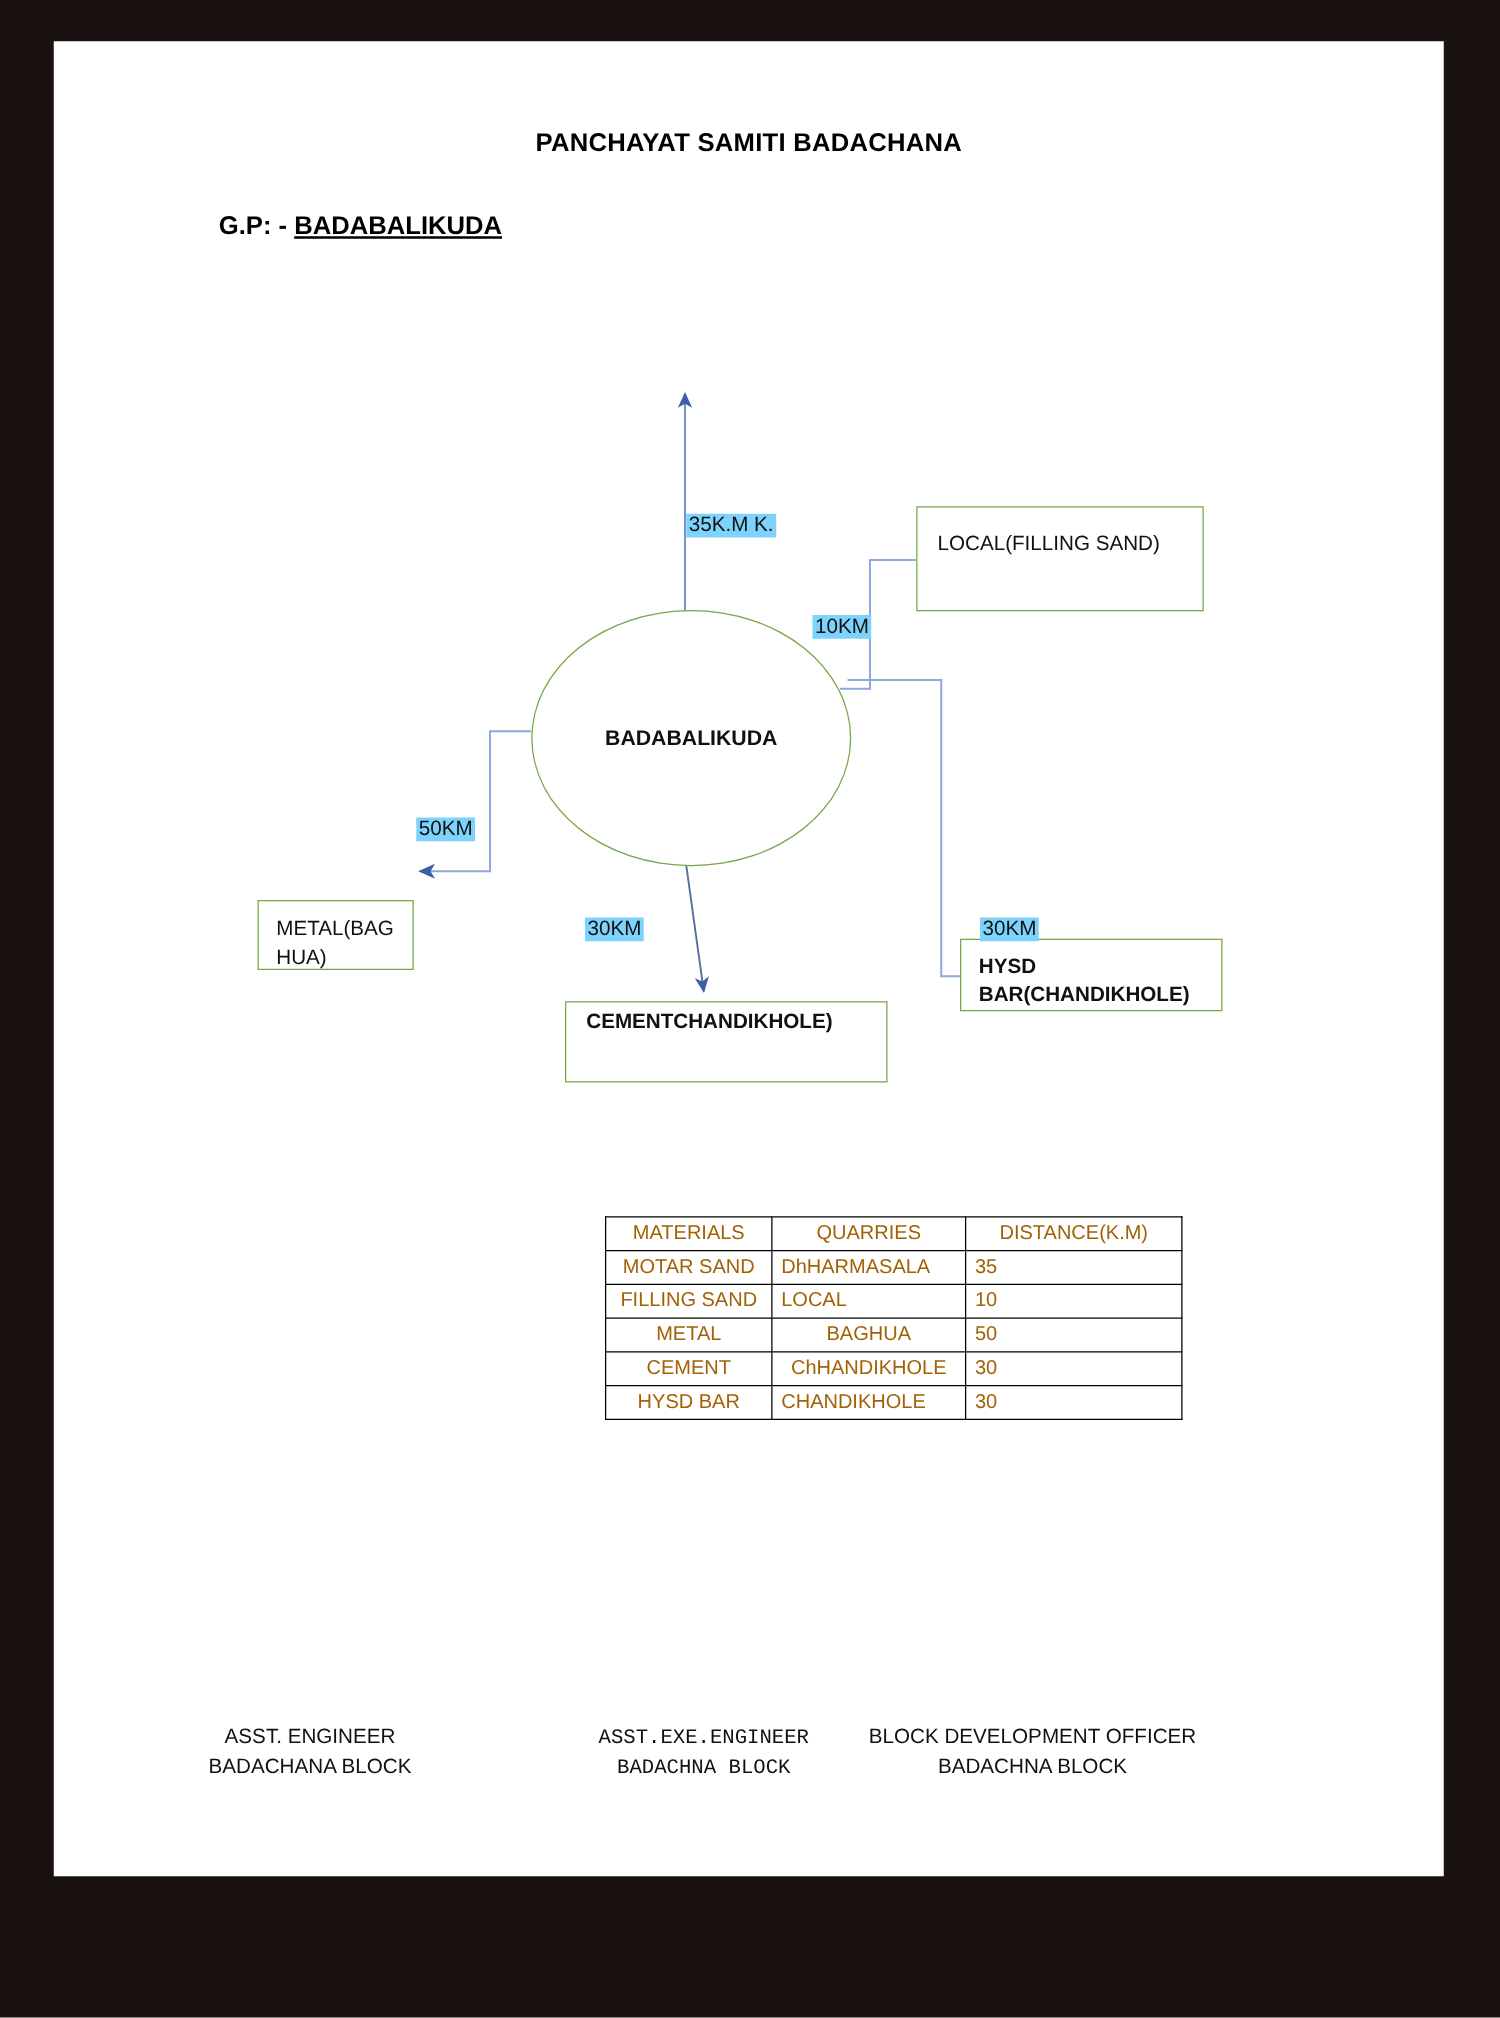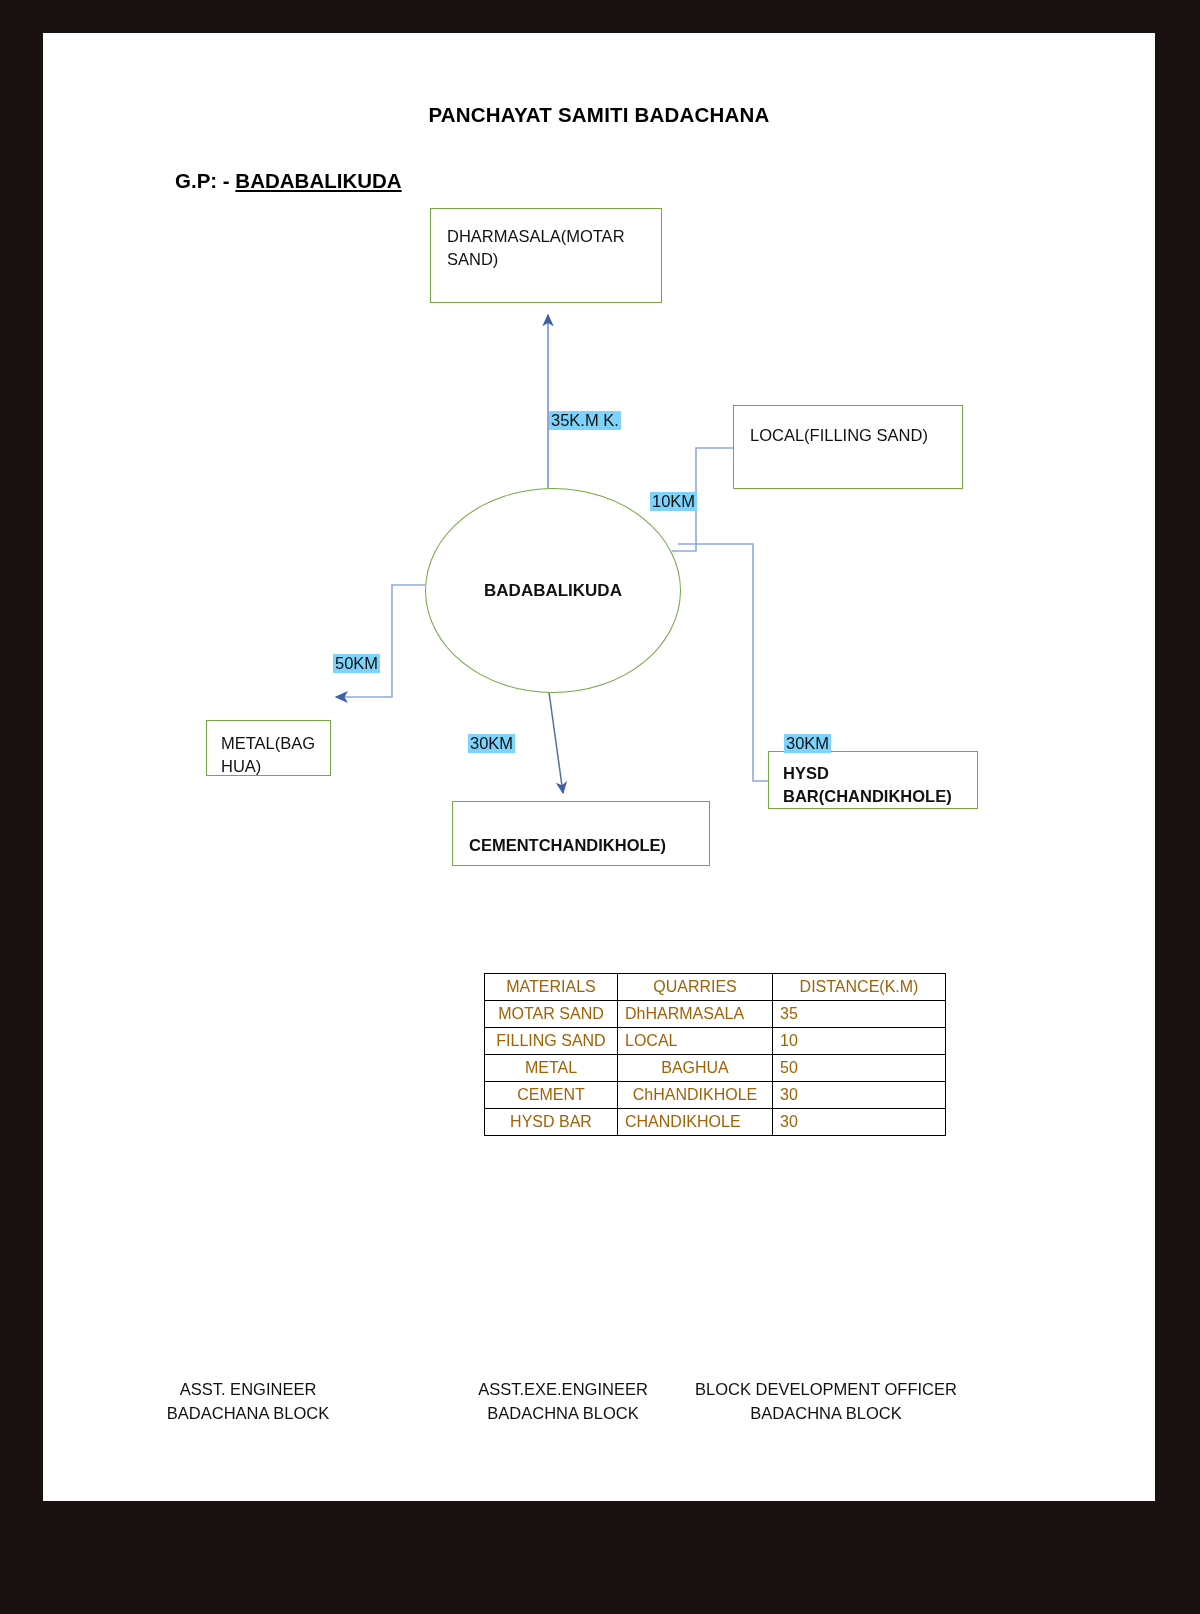--- a/index.html
+++ b/index.html
@@ -61,21 +61,21 @@
     font-size:16.5px; color:#111;
     background:#7dd3fc;
     padding:0 2px;
     white-space:nowrap;
   }
 
   
   #node-dharmasala { left:387px; top:175px; width:232px; height:95px; }
   #node-local      { left:690px; top:372px; width:230px; height:84px; padding-top:18px; }
   #node-metal      { left:163px; top:687px; width:125px; height:56px; padding:11px 8px 6px 14px; }
-  #node-cement     { left:409px; top:768px; width:258px; height:65px; padding-top:32px; }
+  #node-cement     { left:409px; top:768px; width:258px; height:65px; padding-top:4px; }
   #node-hysd       { left:725px; top:718px; width:210px; height:58px; padding:10px 8px 6px 14px; }
   #ellipse-center  { left:382px; top:455px; width:256px; height:205px; }
 
   
   #lbl-35 { left:506px; top:378px; }
   #lbl-10 { left:607px; top:459px; }
   #lbl-50 { left:290px; top:621px; }
   #lbl-30a{ left:425px; top:701px; }
   #lbl-30b{ left:741px; top:701px; }
 
@@ -103,21 +103,21 @@
   .signatures {
     position:absolute; left:0; top:1345px; width:1112px; height:70px;
   }
   .sig {
     position:absolute;
     font-size:16.5px; color:#111; line-height:1.45;
     text-align:center;
   }
   .sig .l2 { display:block; }
   #sig-ae  { left:95px;  top:0; width:220px; }
-  #sig-aee { left:410px; top:0; width:220px; }
+  #sig-aee { left:410px; top:0; width:220px;font-family:Liberation Mono, monospace; }
   #sig-bdo { left:633px; top:0; width:300px; }
 </style>
 </head>
 <body>
 
 <div class="page">
 
   <div class="doc-title">PANCHAYAT SAMITI BADACHANA</div>
 
   <div class="gp-line"><span>G.P: - </span><span class="u">BADABALIKUDA</span></div>
@@ -137,21 +137,20 @@
 
       <path d="M635,511 L710,511 L710,748 L725,748" stroke="#8FA9DB" stroke-width="1.6" fill="none"></path>
 
       <path d="M382,552 L349,552 L349,664 L293,664" stroke="#8FA9DB" stroke-width="1.6" fill="none" marker-end="url(#ar)"></path>
 
       <path d="M505,652 L520,760" stroke="#55709E" stroke-width="1.5" fill="none" marker-end="url(#ar)"></path>
     </svg>
 
     <div class="ellipse" id="ellipse-center">BADABALIKUDA</div>
 
-    <div class="node" id="node-dharmasala">DHARMASALA(MOTAR SAND)</div>
 
     <div class="node" id="node-local">LOCAL(FILLING SAND)</div>
 
     <div class="node" id="node-metal">METAL(BAG HUA)</div>
 
     <div class="node bold" id="node-cement">CEMENTCHANDIKHOLE)</div>
 
     <div class="node bold" id="node-hysd">HYSD BAR(CHANDIKHOLE)</div>
 
     <div class="edge-label" id="lbl-35">35K.M K.</div>

